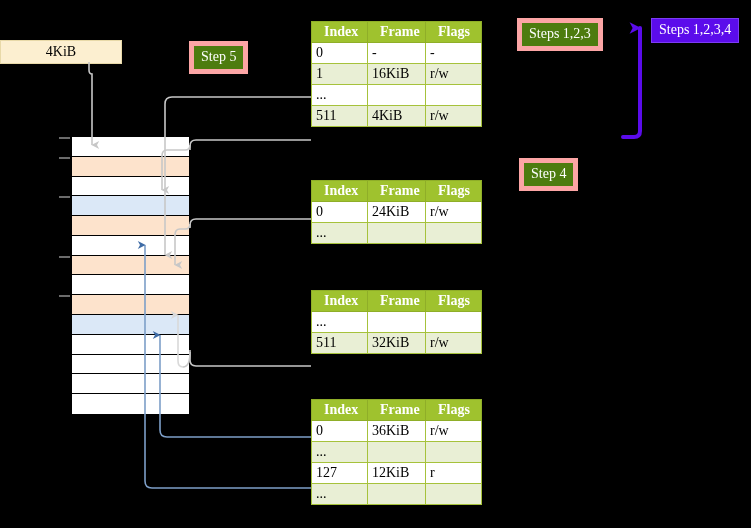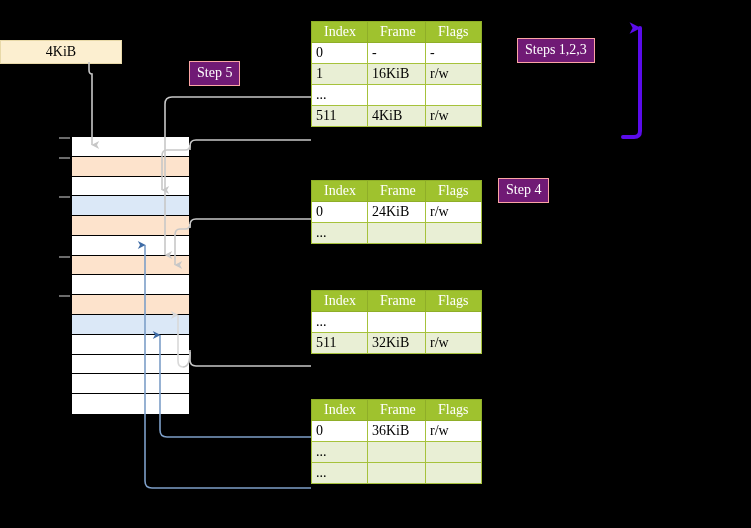--- a/index.html
+++ b/index.html
@@ -2,21 +2,21 @@
 <html><head>
 <meta charset="utf-8">
 <style>
   html,body{margin:0;padding:0;background:#000;}
   body{width:751px;height:528px;overflow:hidden;font-family:"Liberation Serif",serif;}
   #stage{position:relative;width:751px;height:528px;background:#000;}
 
   
   .badge{position:absolute;color:#ffffff;font-family:"Liberation Serif",serif;
          font-size:14px;line-height:1;padding:4px 7px 5px 7px;white-space:nowrap;}
-  .badge.red{background:#701a75;border:1px solid #fca5a5;margin-top:20px;}
+  .badge.red{background:#4d7c0f;border:5px solid #fca5a5;}
   .badge.purple{background:#5b0ceb;border:1px solid #7c3bf4;}
 
   
   #kib-box{position:absolute;left:0;top:40px;width:120px;height:22px;
            background:#fcefd0;border:1px solid #e8d9a8;
            display:flex;align-items:center;justify-content:center;
            font-size:14px;color:#000;}
 
   
   #memcol{position:absolute;left:71px;top:136px;width:119px;height:279px;
@@ -28,21 +28,21 @@
   .mrow.orange{background:#fde3cc;}
   .mrow.blue{background:#dbe8f7;}
   .tick{position:absolute;width:11px;height:0;border-top:2px solid #6b6b6b;left:-13px;}
 
   
   .ptable{position:absolute;border-collapse:collapse;table-layout:fixed;
           font-size:14px;color:#000;background:#fff;}
   .ptable td,.ptable th{border:1px solid #a6c23b;padding:2px 4px;
           height:21px;box-sizing:border-box;text-align:left;vertical-align:middle;
           overflow:hidden;white-space:nowrap;}
-  .ptable th{background:#9fc22e;color:#ffffff;font-weight:normal;border-color:#8fae28;padding-left:12px;}
+  .ptable th{background:#9fc22e;color:#ffffff;font-weight:bold;border-color:#8fae28;padding-left:12px;}
   .ptable tr.alt td{background:#e9efd5;}
   .ptable td.hl{background:#fdfdb0;}
   .c-index{width:56px;}
   .c-frame{width:58px;margin-left:35px;}
   .c-flags{width:56px;}
 
   
   #wires{position:absolute;left:0;top:0;width:751px;height:528px;pointer-events:none;}
 </style>
 </head>
@@ -55,22 +55,25 @@
   </div>
 
   <div class="badge red" style="left:189px;top:41px;">
     <span>Step 5</span>
   </div>
 
   <div class="badge red" style="left:517px;top:18px;">
     <span>Steps 1,2,3</span>
   </div>
 
-
-  <div class="badge red" style="left:498px;top:158px;">
+  <div class="badge purple" style="left:651px;top:18px;">
+    <span>Steps 1,2,3,4</span>
+  </div>
+
+  <div class="badge red" style="left:519px;top:158px;">
     <span>Step 4</span>
   </div>
 
   <div id="memcol">
       <div class="mrow white" style="top: 0px; height: 19.7857px;">
         <span class="tick" style="top: 0px;"></span>
       </div>
       <div class="mrow orange" style="top: 19.7857px; height: 19.7857px;">
         <span class="tick" style="top: 0px;"></span>
       </div>
@@ -181,20 +184,25 @@
         <tr>
           <td class="c-index">0</td>
           <td class="c-frame">36KiB</td>
           <td class="c-flags">r/w</td>
         </tr>
         <tr class="alt">
           <td class="c-index">...</td>
           <td class="c-frame"></td>
           <td class="c-flags"></td>
         </tr>
+        <tr>
+          <td class="c-index">127</td>
+          <td class="c-frame">12KiB</td>
+          <td class="c-flags">r</td>
+        </tr>
         <tr class="alt">
           <td class="c-index">...</td>
           <td class="c-frame"></td>
           <td class="c-flags"></td>
         </tr>
       </tbody>
     </table>
 
   <svg id="wires" viewBox="0 0 751 528" xmlns="http://www.w3.org/2000/svg">
     <defs>

